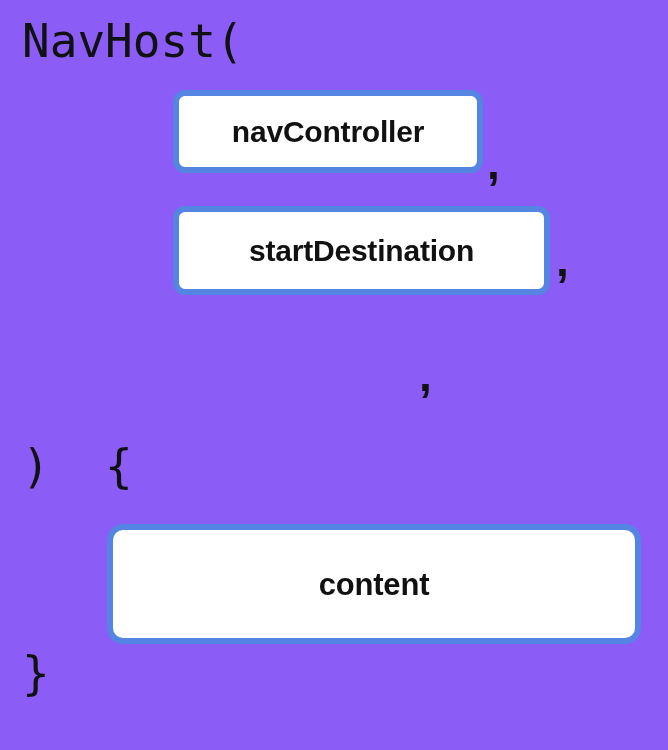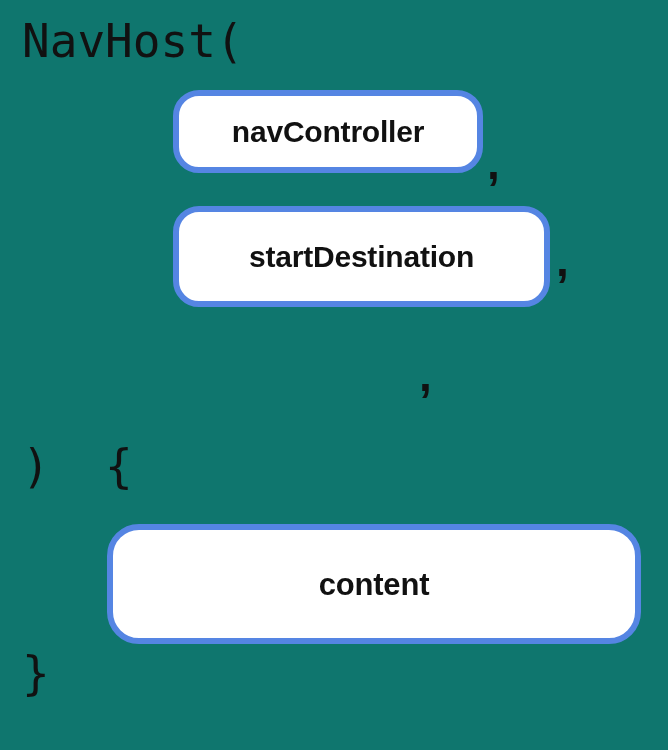--- a/index.html
+++ b/index.html
@@ -4,21 +4,21 @@
 <style>
   html, body {
     margin: 0;
     padding: 0;
     background: #ffffff;
   }
   #canvas {
     position: relative;
     width: 668px;
     height: 750px;
-    background: #0f766e;
+    background: #8b5cf6;
     overflow: hidden;
     font-family: "Liberation Sans", sans-serif;
   }
 
   
   .code-token {
     position: absolute;
     font-family: "DejaVu Sans Mono", "Liberation Mono", monospace;
     font-weight: 400;
     color: #111111;
@@ -40,21 +40,21 @@
     left: 22px;
     top: 650px;
     font-size: 46px;
   }
 
   
   .pill {
     position: absolute;
     box-sizing: border-box;
     border: 6px solid #5585e3;
-    border-radius: 26px;
+    border-radius: 12px;
     background: #ffffff;
     display: flex;
     align-items: center;
     justify-content: center;
   }
   .pill-label {
     font-family: "Liberation Sans", sans-serif;
     font-weight: 700;
     font-size: 30px;
     color: #111111;
@@ -66,34 +66,34 @@
   #pill-navcontroller {
     left: 173px;
     top: 90px;
     width: 310px;
     height: 83px;
   }
   #pill-startdestination {
     left: 173px;
     top: 206px;
     width: 377px;
-    height: 101px;
+    height: 89px;
   }
   #pill-modifier {
     left: 174px;
     top: 322px;
     width: 237px;
     height: 88px;
   }
   #pill-content {
     left: 107px;
     top: 524px;
     width: 534px;
     height: 120px;
-    border-radius: 32px;
+    border-radius: 16px;
   }
   #pill-content .pill-label {
     font-size: 31px;
   }
 
   
   .comma {
     position: absolute;
     font-family: "Liberation Sans", sans-serif;
     font-weight: 700;

